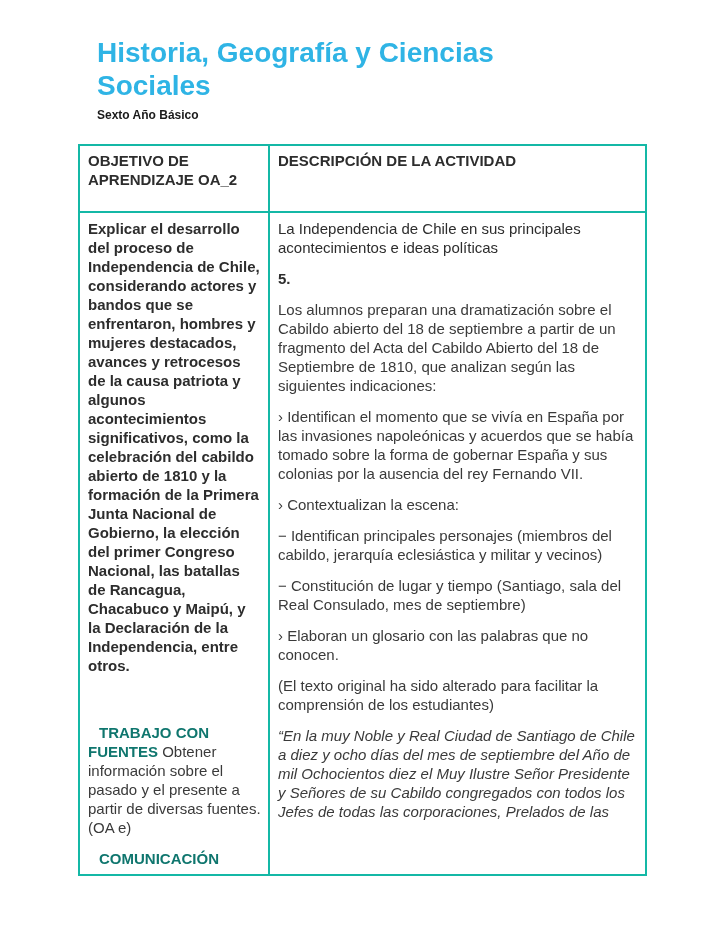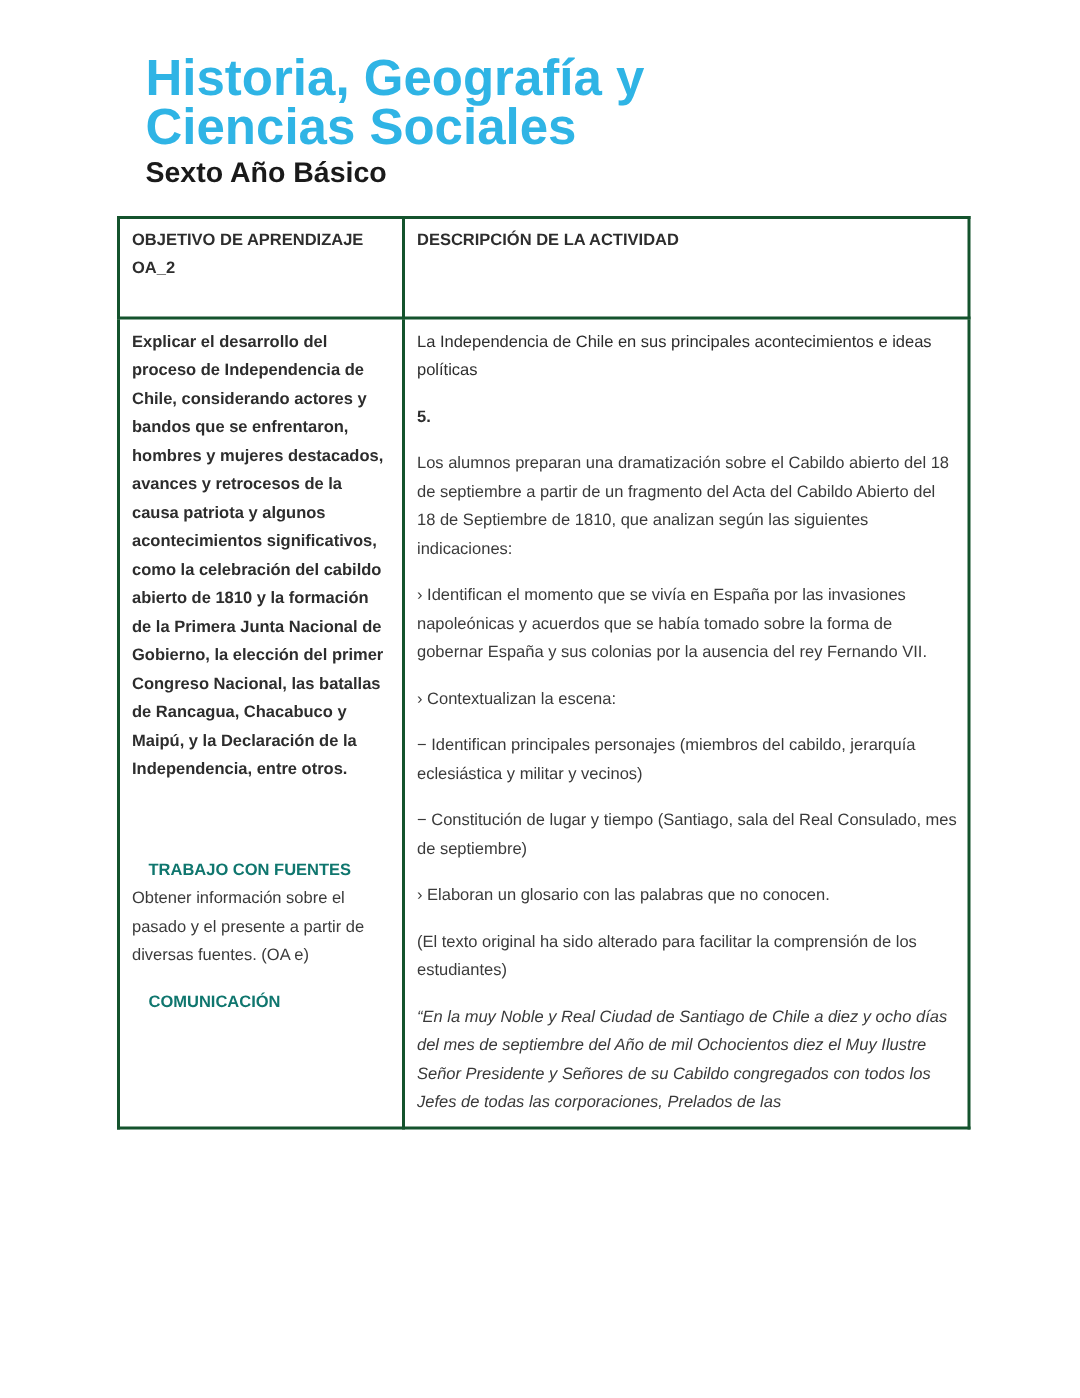--- a/index.html
+++ b/index.html
@@ -19,28 +19,28 @@
   }
 
   
   .doc-header {
     display: flex;
     justify-content: space-between;
     align-items: flex-end;
     margin: 36px 90px 0 97px;
   }
   .doc-title {
-    font-size: 34px;
+    font-size: 28px;
     font-weight: bold;
     line-height: 33px;
     color: var(--accent, #2fb4e5);
     max-width: 450px;
   }
   .doc-subtitle {
-    font-size: 19px;
+    font-size: 12px;
     font-weight: bold;
     line-height: 27px;
     color: #1a1a1a;
   }
   .doc-header-right {
     text-align: right;
     padding-bottom: 1px;
   }
   .doc-unit, .doc-oa {
     font-size: 20px;
@@ -62,23 +62,23 @@
 
   
   table.activity-table {
     margin-left: 78px;
     margin-top: 15px;
     width: 567px;
     border-collapse: collapse;
     table-layout: fixed;
   }
   .activity-table th, .activity-table td {
-    border: 2px solid #14532d;
+    border: 2px solid #14b8a6;
     vertical-align: top;
-    font-size: 11px;
+    font-size: 15px;
     line-height: 19px;
   }
   .activity-table th {
     font-weight: bold;
     color: #2d2d2d;
     padding: 5px 8px 22px 8px;
   }
   th.col-objective { text-align: left; }
   th.col-description { text-align: left; }
   .activity-table td { padding: 6px 7px 6px 8px; color: #3a3a3a; }

